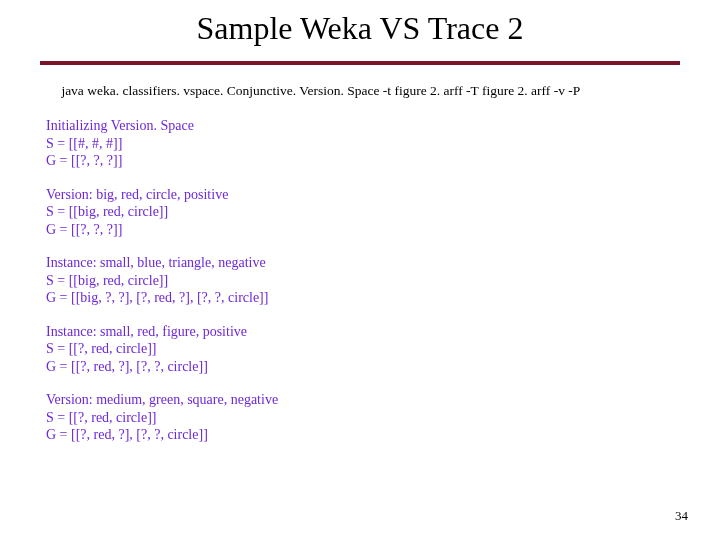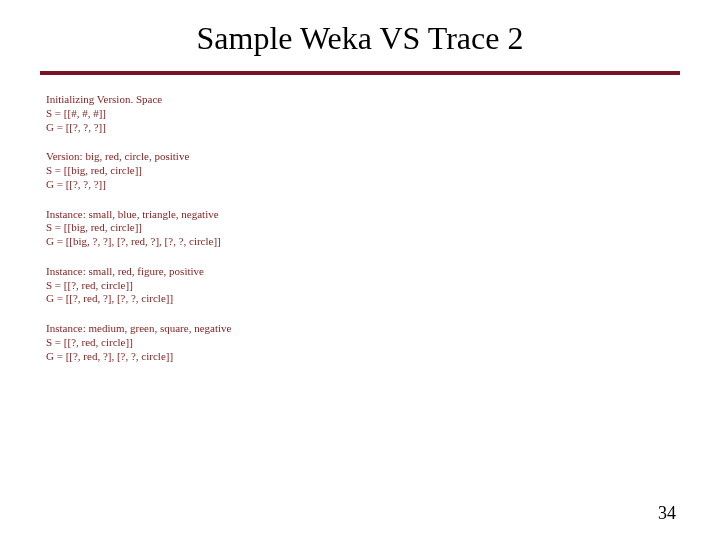--- a/index.html
+++ b/index.html
@@ -1,21 +1,21 @@
 <!DOCTYPE html>
 <html><head>
 <meta charset="utf-8">
 <style>
   * { margin: 0; padding: 0; box-sizing: border-box; }
   html, body { width: 720px; height: 540px; background: #ffffff; font-family: "Times New Roman", Times, serif; }
   .slide {
     width: 720px;
     height: 540px;
     position: relative;
-    padding: 20px 40px 30px 40px;
+    padding: 10px 40px 30px 40px;
   }
   .title {
     font-size: 32px;
     color: #000;
     text-align: center;
     margin-bottom: 14px;
     font-weight: normal;
     padding-left: 60px;
     padding-right: 60px;
   }
@@ -24,53 +24,54 @@
     border-top: 4px solid #7a1228;
     margin: 0 0 18px 0;
   }
   .cmd {
     font-size: 13.5px;
     color: #000;
     margin: 0 0 18px 18px;
     white-space: pre;
   }
   .block {
-    font-size: 11px;
-    color: #7f1d1d;
+    font-size: 14px;
+    color: #6d28d9;
     margin: 0 0 16px 6px;
     line-height: 1.25;
     white-space: pre-line;
     font-family: Liberation Serif, serif;
   }
   .page-num {
     position: absolute;
     bottom: 16px;
-    right: 44px;
-    font-size: 18px;
+    right: 32px;
+    font-size: 13px;
     color: #000;
   }
 </style>
 </head>
 <body>
 
 <div class="slide">
   <h1 class="title">Sample Weka VS Trace 2</h1>
   <hr class="rule">
 
+  <div class="cmd"> java weka. classifiers. vspace. Conjunctive. Version. Space -t figure 2. arff -T figure 2. arff -v -P</div>
 
   <div class="block">Initializing Version. Space
 S = [[#, #, #]]
 G = [[?, ?, ?]]</div>
   <div class="block">Version: big, red, circle, positive
 S = [[big, red, circle]]
 G = [[?, ?, ?]]</div>
   <div class="block">Instance: small, blue, triangle, negative
 S = [[big, red, circle]]
 G = [[big, ?, ?], [?, red, ?], [?, ?, circle]]</div>
   <div class="block">Instance: small, red, figure, positive
 S = [[?, red, circle]]
 G = [[?, red, ?], [?, ?, circle]]</div>
-  <div class="block">Instance: medium, green, square, negative
+  <div class="block">Version: medium, green, square, negative
 S = [[?, red, circle]]
 G = [[?, red, ?], [?, ?, circle]]</div>
 
   <div class="page-num">34</div>
 </div>
 
 </body></html>

